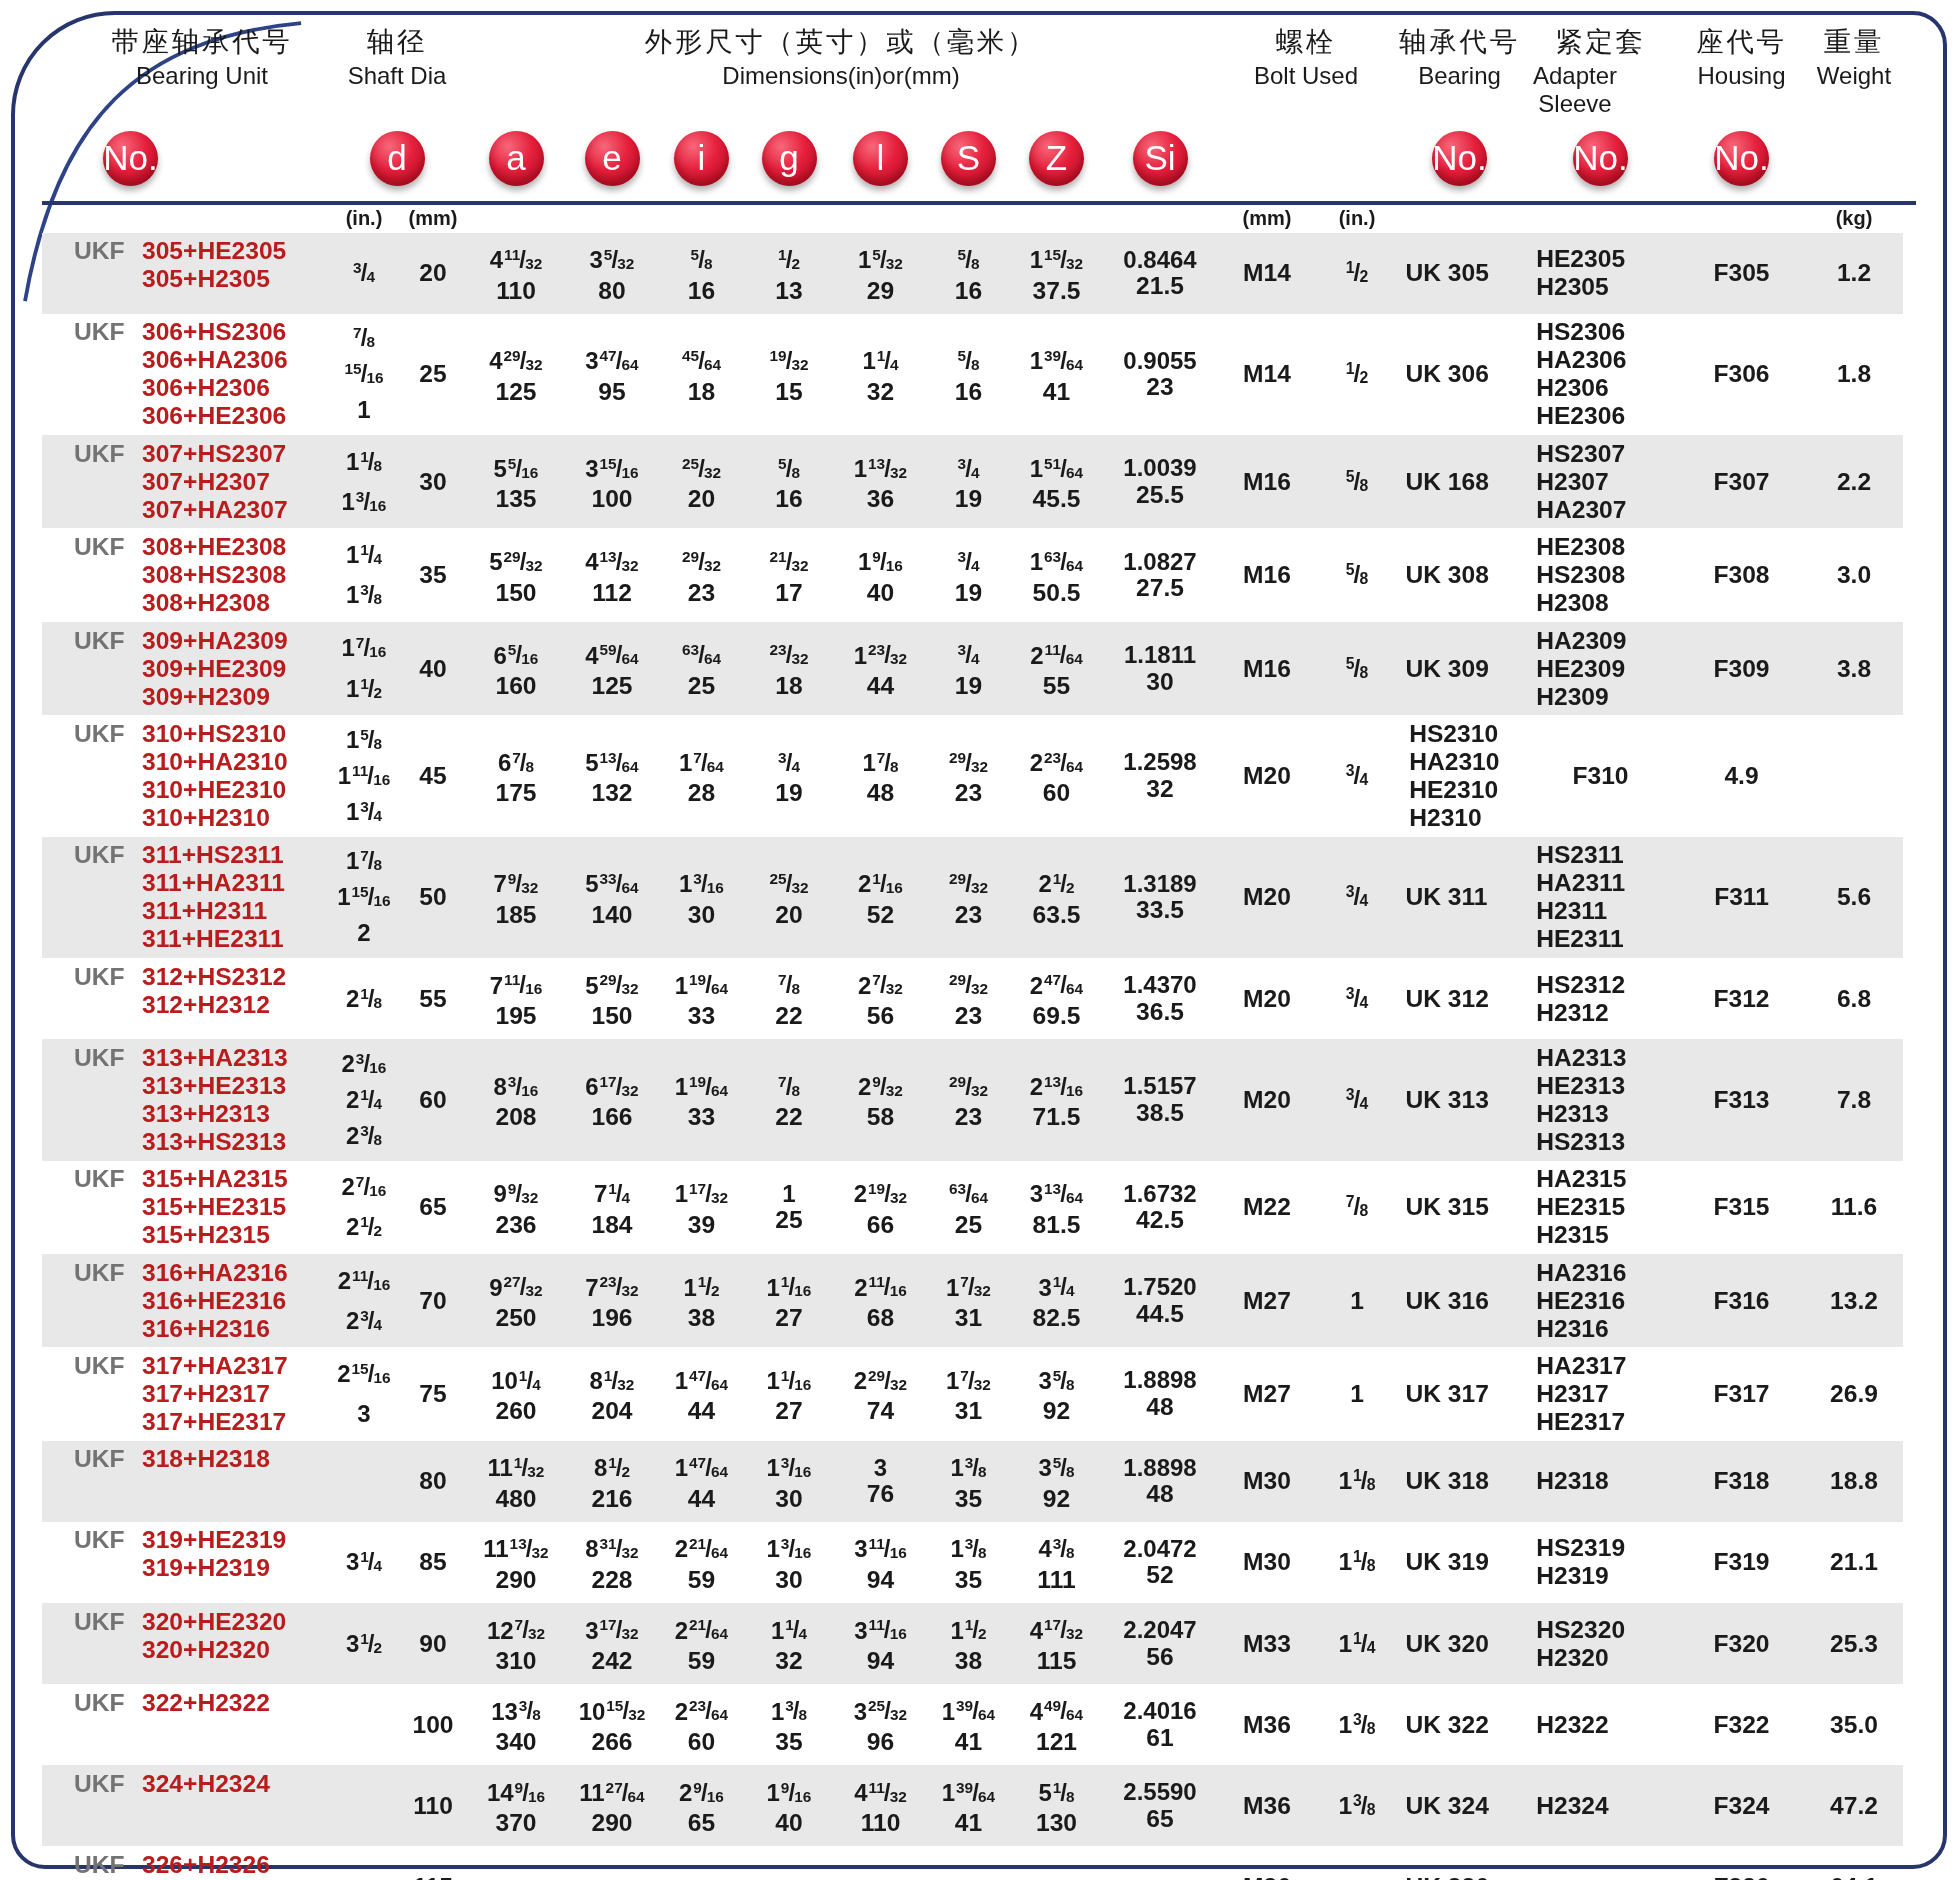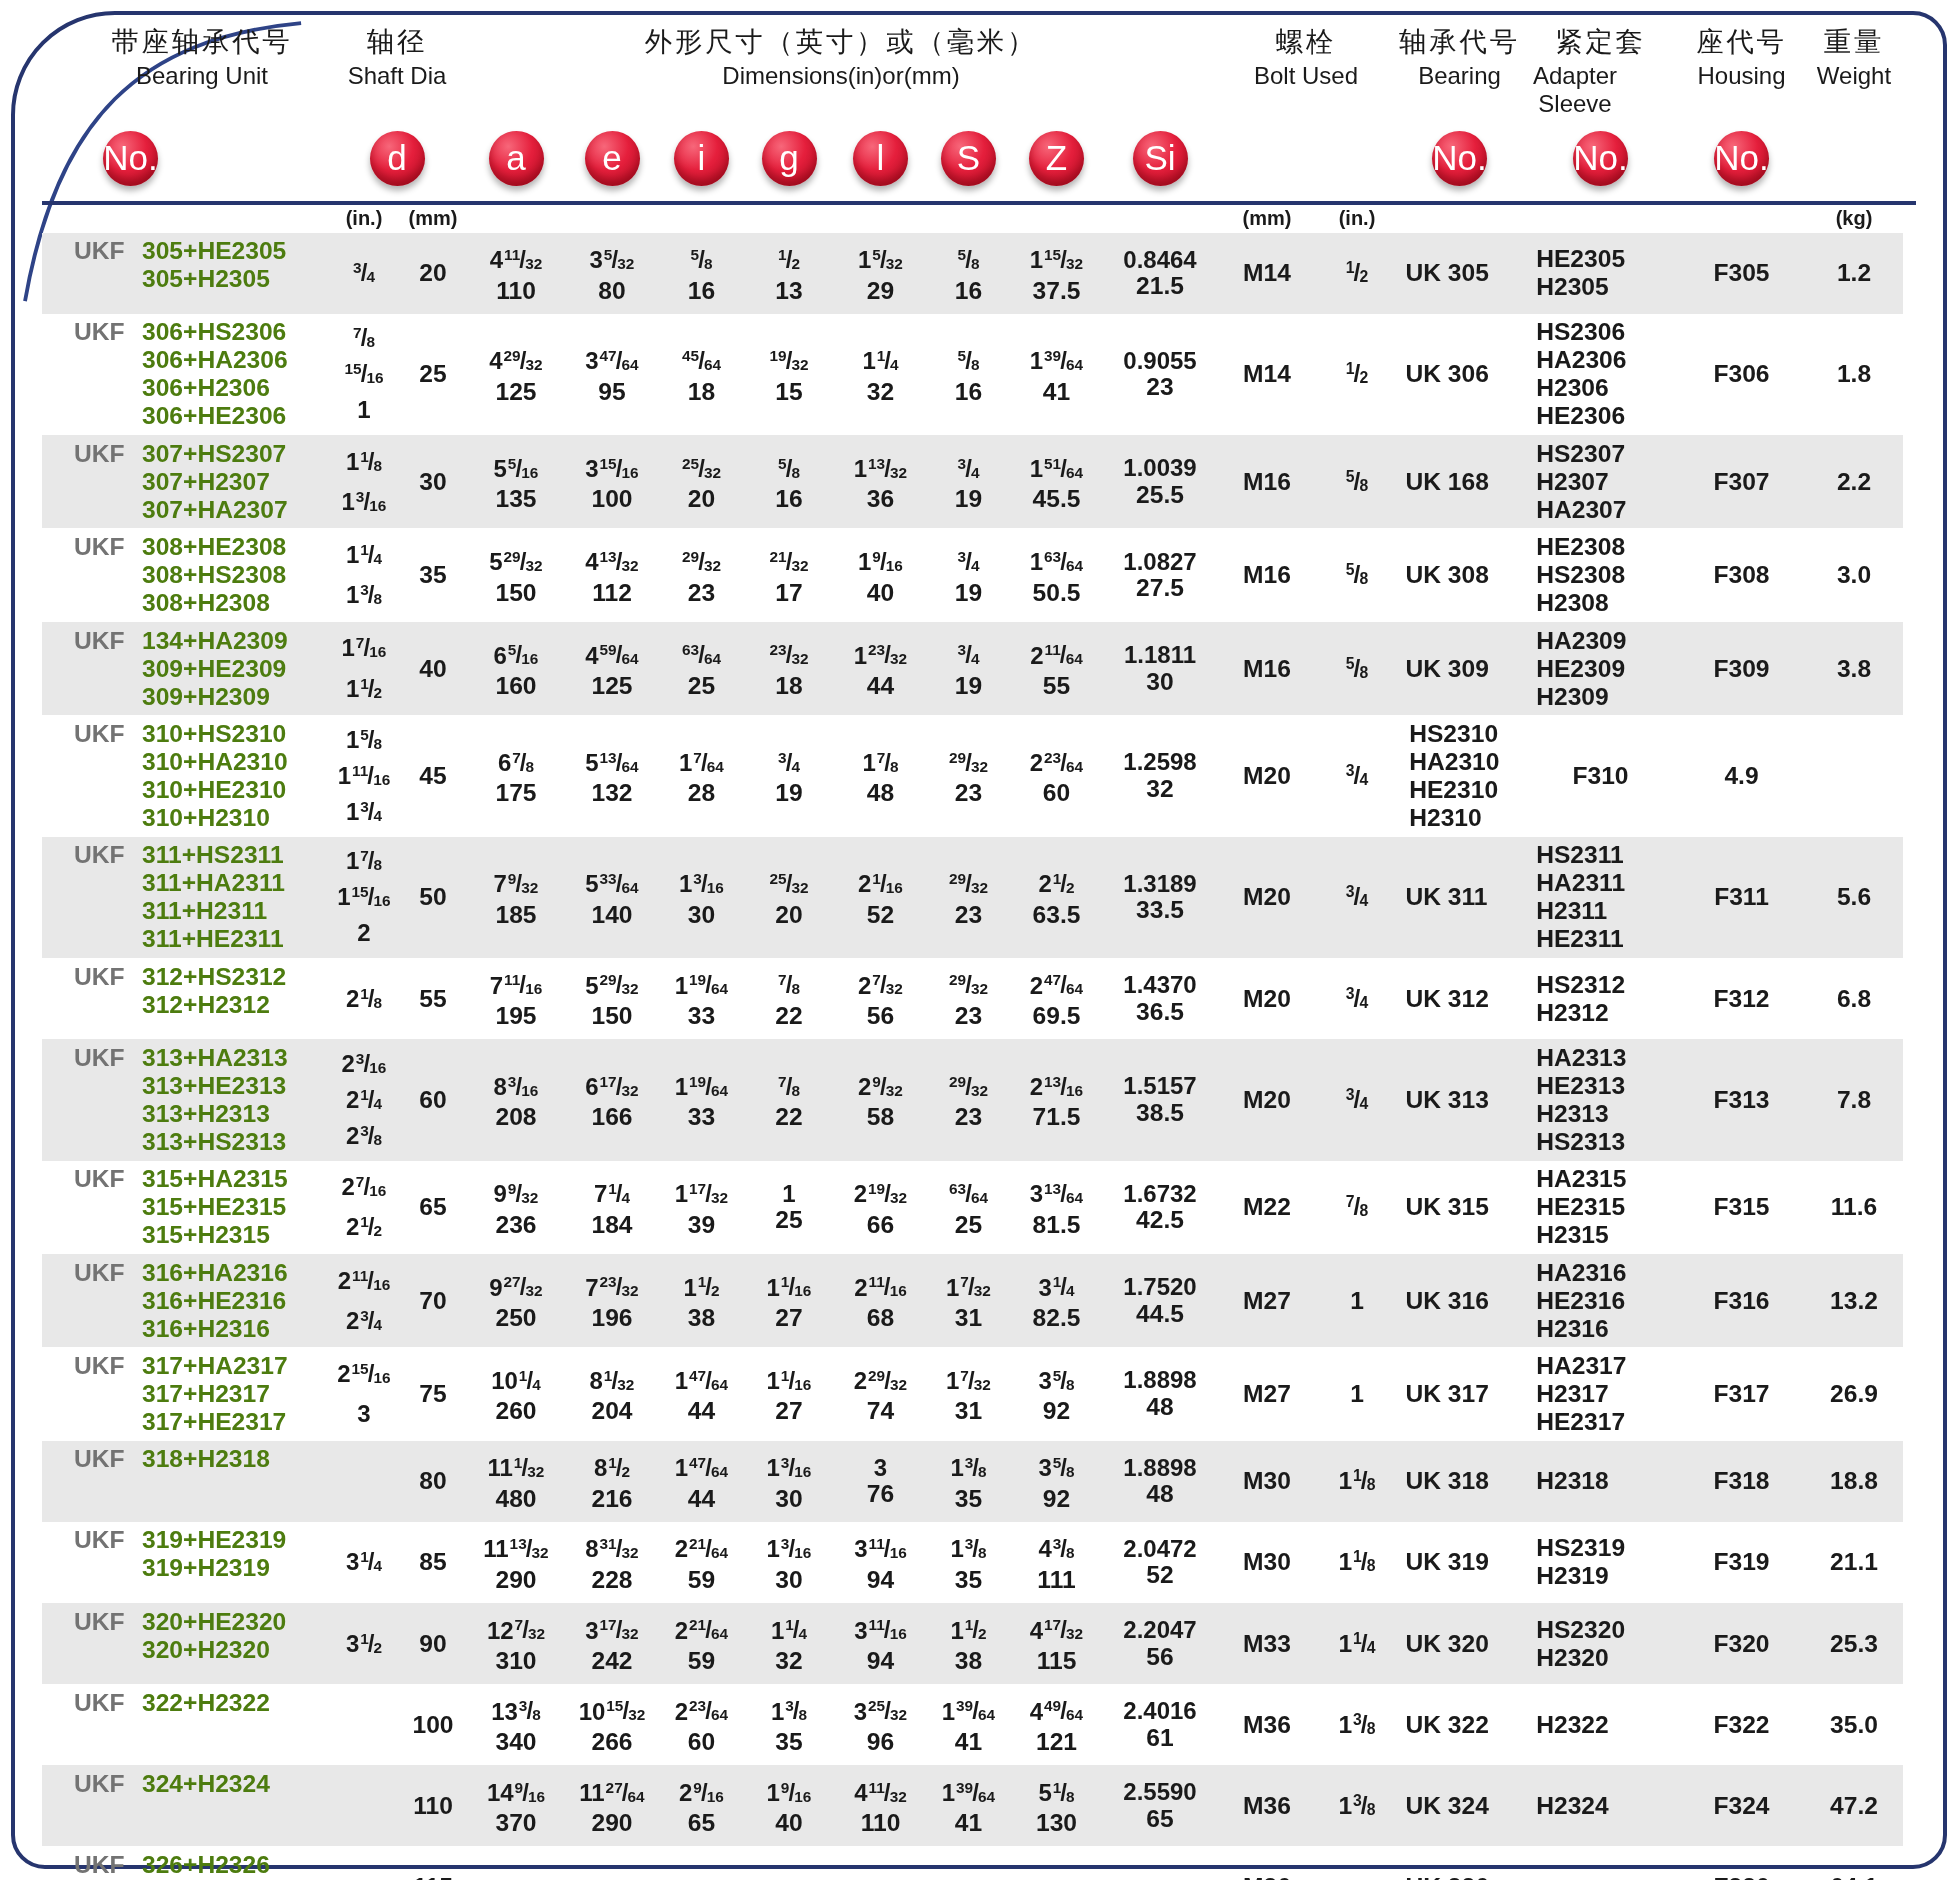--- a/index.html
+++ b/index.html
@@ -52,21 +52,21 @@
   .rule{height:3.8px;background:#26356e;margin-top:9.5px;width:1874px;}
   .sub-grid{height:28px;align-items:center;font-weight:bold;font-size:20px;}
   .sub{text-align:center;}
   .s-in{grid-column:2;} .s-mm{grid-column:3;} .s-bmm{grid-column:12;} .s-bin{grid-column:13;} .s-kg{grid-column:17;}
   
   .tr{align-items:stretch;padding:0.9px 0;}
   .tr.shaded{background:#e8e8e8;}
   .td{display:flex;align-items:center;justify-content:center;text-align:center;font-weight:bold;font-size:24.6px;}
   .unit{justify-content:flex-start;text-align:left;padding:3.8px 0 3.8px 32px;align-items:flex-start;}
   .ukf{width:68px;color:#737373;font-size:24.6px;line-height:28px;flex:0 0 auto;}
-  .codes{color:#4d7c0f;font-size:24.6px;line-height:28px;}
+  .codes{color:#b91c1c;font-size:24.6px;line-height:28px;}
   .codes div{white-space:nowrap;}
   .din{flex-direction:column;justify-content:space-around;font-size:24px;padding:5.7px 0;min-height:68px;}
   .dmm{font-size:24.6px;}
   .dim{flex-direction:column;justify-content:center;line-height:26.5px;min-height:68px;}
   .dim .in{font-size:24px;}
   .dim .mm{font-size:24.6px;}
   .brg,.adp{justify-content:flex-start;text-align:left;}
   .brg{padding-left:9.5px;}
   .adp{padding-left:13.2px;}
   .adp .lines div{line-height:28px;white-space:nowrap;}
@@ -395,21 +395,21 @@
           </div>
         </div>
     <div class="td hsg">F308</div>
     <div class="td wgt">3.0</div>
   </div>
 
   <div class="tr shaded">
     <div class="td unit">
       <span class="ukf">UKF</span>
       <div class="codes">
-            <div>134+HA2309</div>
+            <div>309+HA2309</div>
             <div>309+HE2309</div>
             <div>309+H2309</div>
           </div>
     </div>
     <div class="td din">
           <div><span class="wh">1</span><span class="fr"><sup>7</sup><span class="sl">/</span><sub>16</sub></span></div>
           <div><span class="wh">1</span><span class="fr"><sup>1</sup><span class="sl">/</span><sub>2</sub></span></div>
         </div>
     <div class="td dmm">40</div>
     <div class="td dim c-a">

